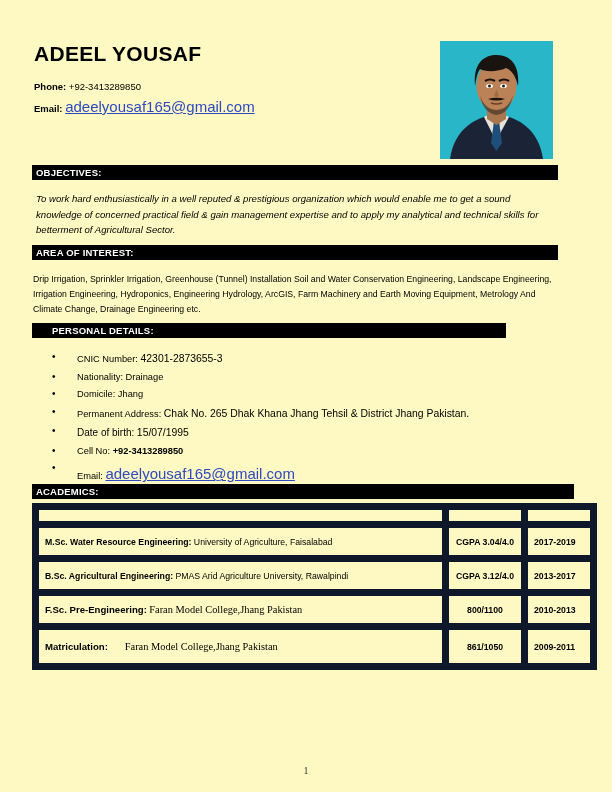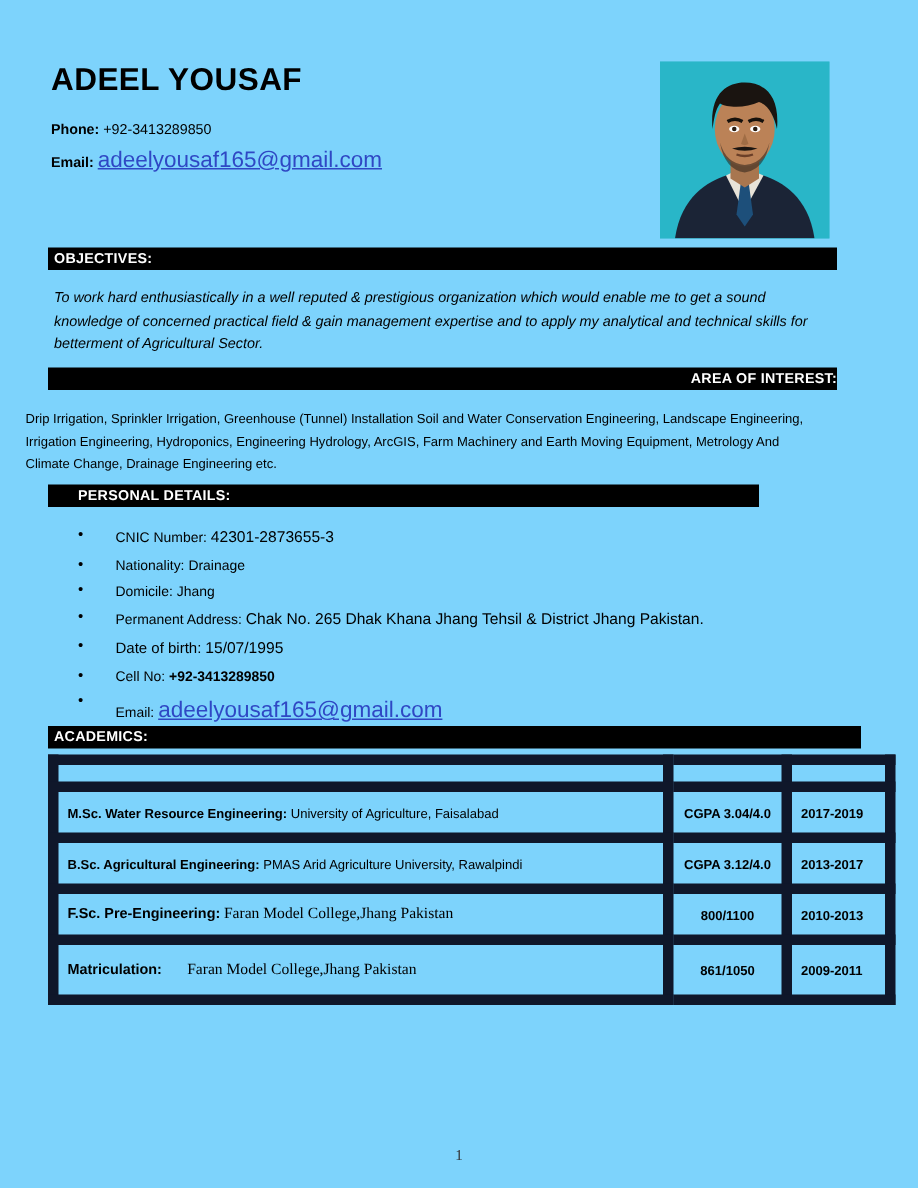--- a/index.html
+++ b/index.html
@@ -8,21 +8,21 @@
     background: #ffffff;
   }
   body {
     font-family: "Liberation Sans", sans-serif;
     color: #000000;
   }
   .page {
     position: relative;
     width: 612px;
     height: 792px;
-    background: #7dd3fc;
+    background: #fef9c3;
     overflow: hidden;
     box-sizing: border-box;
   }
 
   
   .header {
     position: absolute;
     left: 32px;
     top: 42px;
     width: 400px;
@@ -69,38 +69,38 @@
     background: #000000;
     color: #ffffff;
     font-size: 9.5px;
     font-weight: bold;
     letter-spacing: 0.2px;
     line-height: 15px;
     padding-left: 4px;
     box-sizing: border-box;
   }
   .bar-objectives   { top: 165px; width: 526px; }
-  .bar-interest     { top: 245px; width: 526px; text-align: right; }
+  .bar-interest     { top: 245px; width: 526px; }
   .bar-personal     { top: 323px; width: 474px; padding-left: 20px; }
   .bar-academics    { top: 484px; width: 542px; }
 
   
   .objectives-text {
     position: absolute;
     left: 36px;
     top: 191px;
     width: 516px;
     font-size: 9.6px;
     font-style: italic;
     line-height: 1.62;
     text-align: left;
   }
   .interest-text {
     position: absolute;
-    left: 17px;
+    left: 33px;
     top: 272px;
     width: 522px;
     font-size: 8.7px;
     line-height: 1.75;
   }
 
   
   .details-list {
     position: absolute;
     left: 48px;

